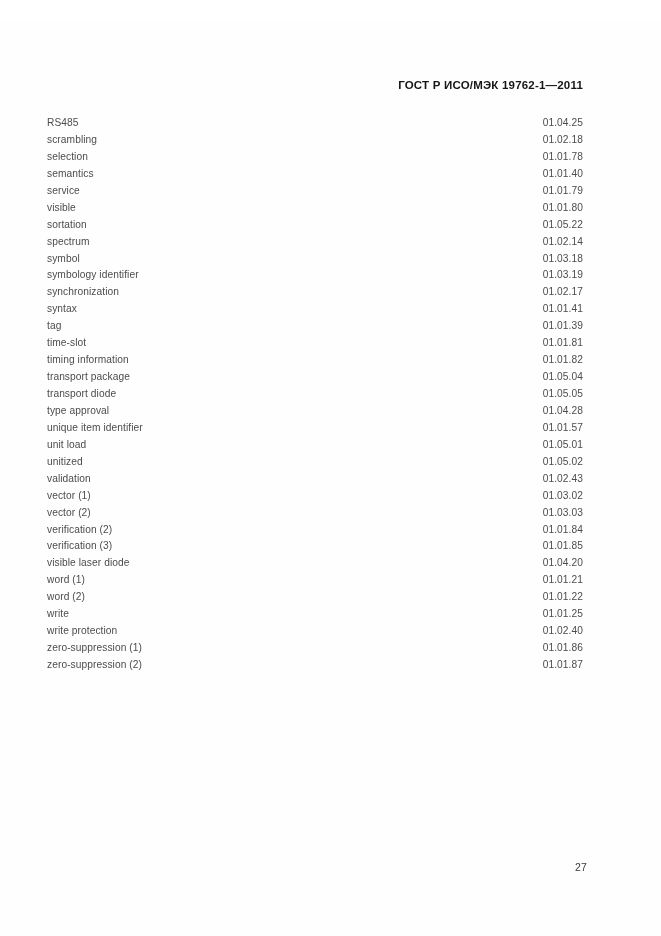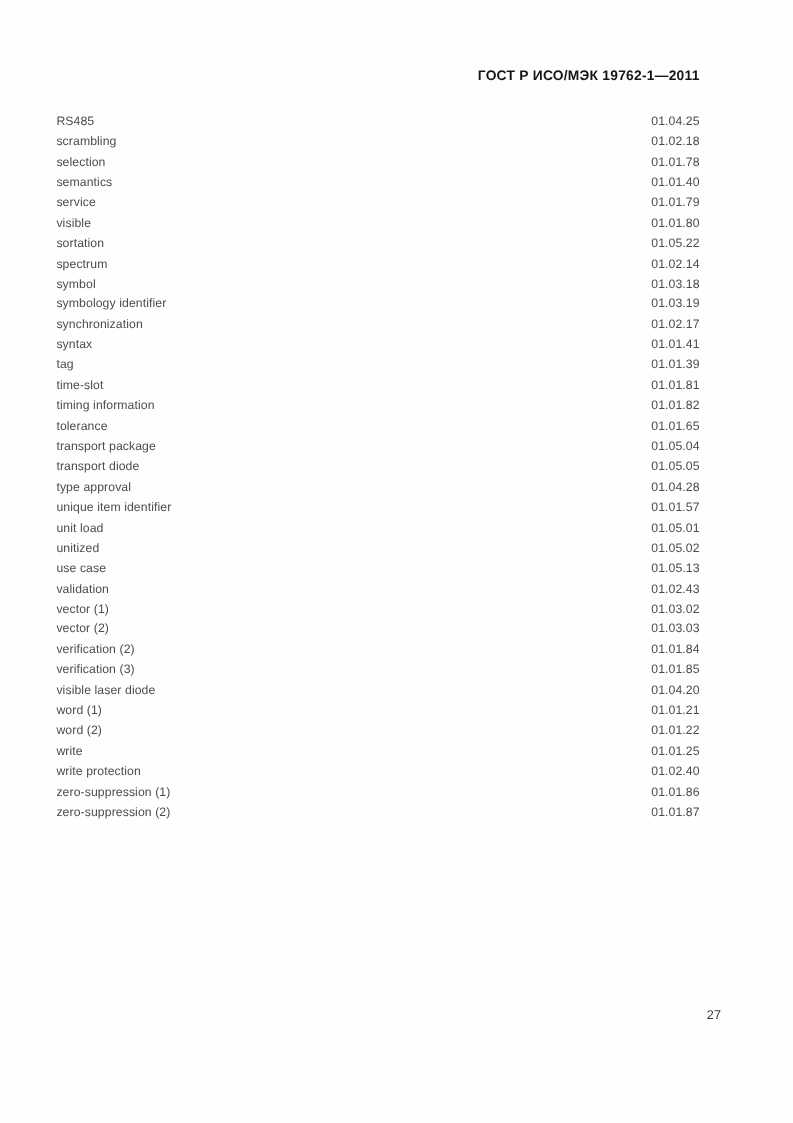--- a/index.html
+++ b/index.html
@@ -11,20 +11,21 @@
     width: 661px;
     height: 936px;
     position: relative;
     font-family: "Liberation Sans", sans-serif;
     -webkit-font-smoothing: antialiased;
   }
   .page {
     position: absolute;
     inset: 0;
     background: #fefefe;
+    margin-top: 21px;
   }
   .header {
     position: absolute;
     top: 58px;
     right: 78px;
     font-size: 11.5px;
     font-weight: bold;
     color: #161616;
     letter-spacing: 0.2px;
     white-space: nowrap;
@@ -55,21 +56,21 @@
     right: 0;
     top: 0;
     font-size: 10.2px;
     color: #4c4c4c;
     white-space: nowrap;
     letter-spacing: 0.08px;
   }
   .page-number {
     position: absolute;
     top: 840px;
-    right: 60px;
+    right: 74px;
     font-size: 10.5px;
     color: #3b3b3b;
     letter-spacing: 0.2px;
   }
 </style>
 </head>
 <body>
 
 <div class="page">
 
@@ -130,24 +131,20 @@
       </div>
       <div class="index-row">
         <span class="term">time-slot</span>
         <span class="code">01.01.81</span>
       </div>
       <div class="index-row">
         <span class="term">timing information</span>
         <span class="code">01.01.82</span>
       </div>
       <div class="index-row">
-        <span class="term">tolerance</span>
-        <span class="code">01.01.65</span>
-      </div>
-      <div class="index-row">
         <span class="term">transport package</span>
         <span class="code">01.05.04</span>
       </div>
       <div class="index-row">
         <span class="term">transport diode</span>
         <span class="code">01.05.05</span>
       </div>
       <div class="index-row">
         <span class="term">type approval</span>
         <span class="code">01.04.28</span>
@@ -158,24 +155,20 @@
       </div>
       <div class="index-row">
         <span class="term">unit load</span>
         <span class="code">01.05.01</span>
       </div>
       <div class="index-row">
         <span class="term">unitized</span>
         <span class="code">01.05.02</span>
       </div>
       <div class="index-row">
-        <span class="term">use case</span>
-        <span class="code">01.05.13</span>
-      </div>
-      <div class="index-row">
         <span class="term">validation</span>
         <span class="code">01.02.43</span>
       </div>
       <div class="index-row">
         <span class="term">vector (1)</span>
         <span class="code">01.03.02</span>
       </div>
       <div class="index-row">
         <span class="term">vector (2)</span>
         <span class="code">01.03.03</span>

